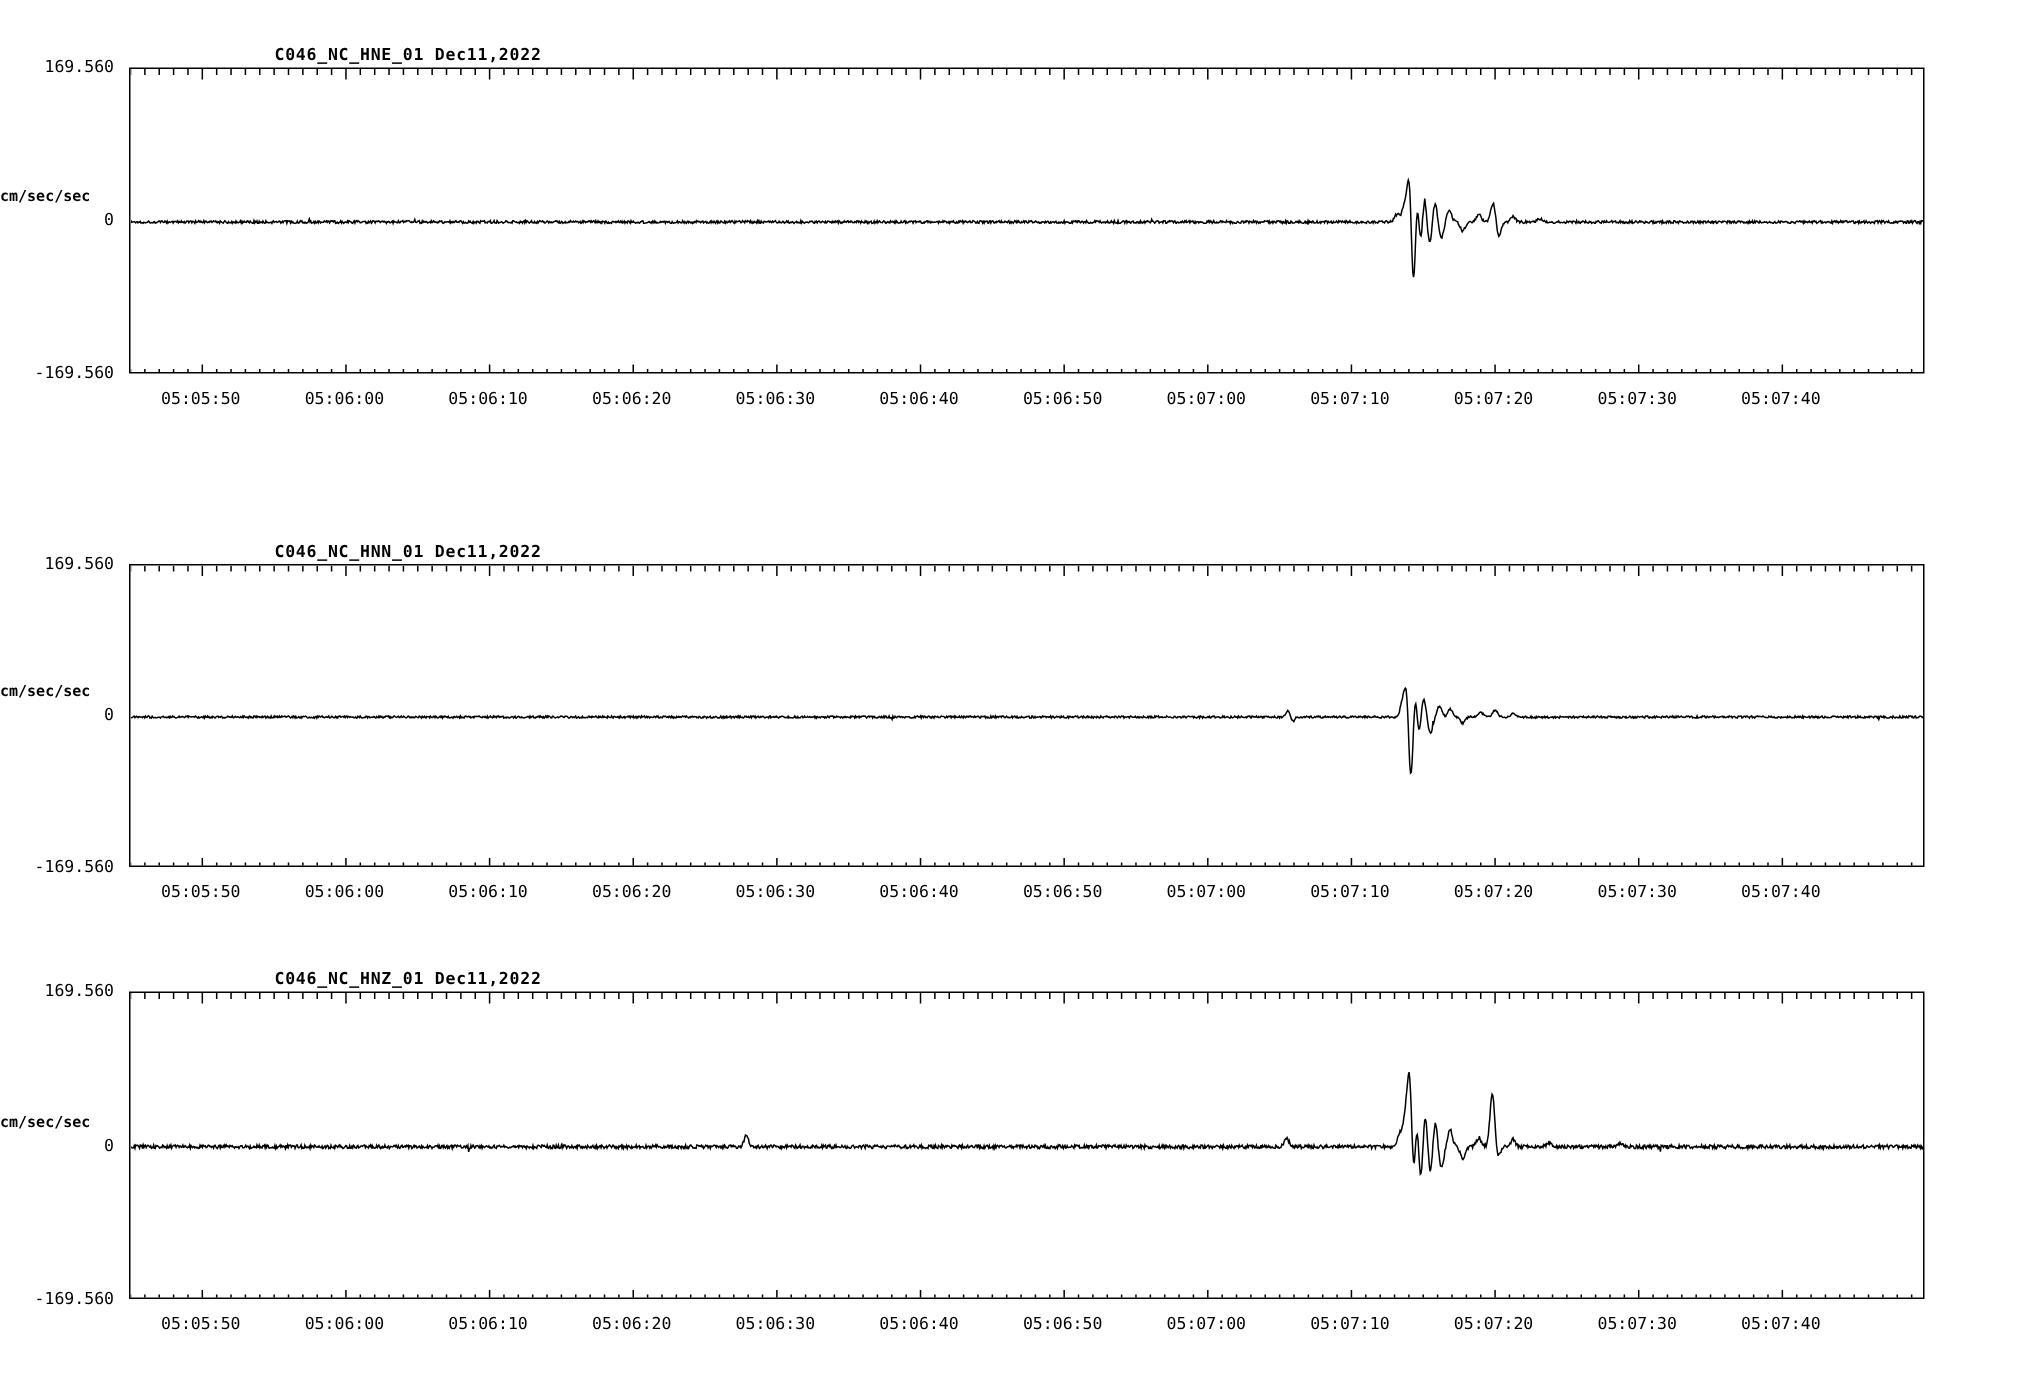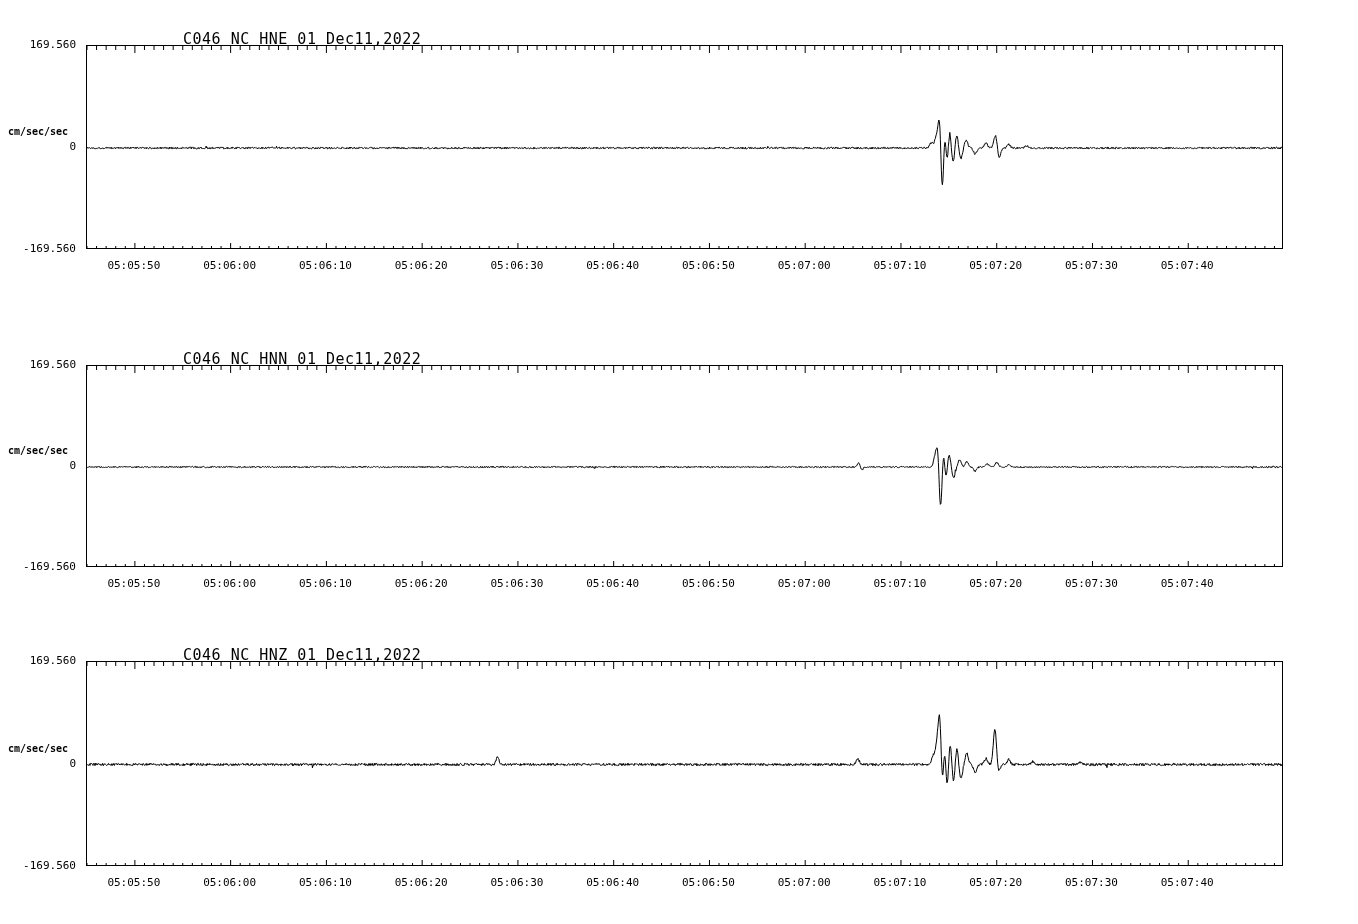--- a/index.html
+++ b/index.html
@@ -26,36 +26,37 @@
   }
   .plot-frame {
     position: absolute;
     border: 1px solid #000000;
     box-sizing: border-box;
     background: #ffffff;
     overflow: hidden;
   }
   .plot-title {
     position: absolute;
-    font-size: 15px;
+    font-size: 11px;
     font-family: "DejaVu Sans Mono", monospace;
     letter-spacing: 0.5px;
     white-space: nowrap;
+    font-weight: bold;
   }
   .ylabel-top, .ylabel-bottom, .ylabel-zero {
     position: absolute;
     font-size: 11px;
     text-align: right;
     white-space: nowrap;
     font-family: "DejaVu Sans Mono", monospace;
   }
   .yunit {
     position: absolute;
     font-size: 10px;
-    text-align: center;
+    text-align: left;
     white-space: nowrap;
     font-family: "DejaVu Sans Mono", monospace;
     font-weight: bold;
   }
   .xtick-label {
     position: absolute;
     font-size: 11px;
     text-align: center;
     white-space: nowrap;
     font-family: "DejaVu Sans Mono", monospace;
@@ -340,21 +341,21 @@
       <div class="xtick-label" style="left: 376.16px; width: 90px; top: 259px;">05:06:20</div>
       <div class="xtick-label" style="left: 471.92px; width: 90px; top: 259px;">05:06:30</div>
       <div class="xtick-label" style="left: 567.68px; width: 90px; top: 259px;">05:06:40</div>
       <div class="xtick-label" style="left: 663.44px; width: 90px; top: 259px;">05:06:50</div>
       <div class="xtick-label" style="left: 759.2px; width: 90px; top: 259px;">05:07:00</div>
       <div class="xtick-label" style="left: 854.96px; width: 90px; top: 259px;">05:07:10</div>
       <div class="xtick-label" style="left: 950.72px; width: 90px; top: 259px;">05:07:20</div>
       <div class="xtick-label" style="left: 1046.48px; width: 90px; top: 259px;">05:07:30</div>
       <div class="xtick-label" style="left: 1142.24px; width: 90px; top: 259px;">05:07:40</div>
     </div>
-    <div class="panel" style="top: 5px; height: 716px;">
+    <div class="panel" style="top: 16px; height: 716px;">
       <div class="plot-title" style="left: 183px; top: 345px;">C046_NC_HNN_01   Dec11,2022</div>
       <div class="ylabel-top" style="left: 0px; width: 76px; top: 353px;">169.560</div>
       <div class="yunit" style="left: 0px; width: 76px; top: 440px;">cm/sec/sec</div>
       <div class="ylabel-zero" style="left: 0px; width: 76px; top: 454px;">0</div>
       <div class="ylabel-bottom" style="left: 0px; width: 76px; top: 555px;">-169.560</div>
       <div class="plot-frame" style="left: 86px; top: 360px; width: 1197px; height: 202px;"></div>
       <div style="position: absolute; left: 87px; top: 361px; width: 1195px; height: 200px; overflow: hidden;">
         <svg class="trace-svg" width="1197" height="202">
           <line x1="0" y1="0" x2="0" y2="4" stroke="#000" stroke-width="1"></line>
           <line x1="0" y1="202" x2="0" y2="198" stroke="#000" stroke-width="1"></line>

